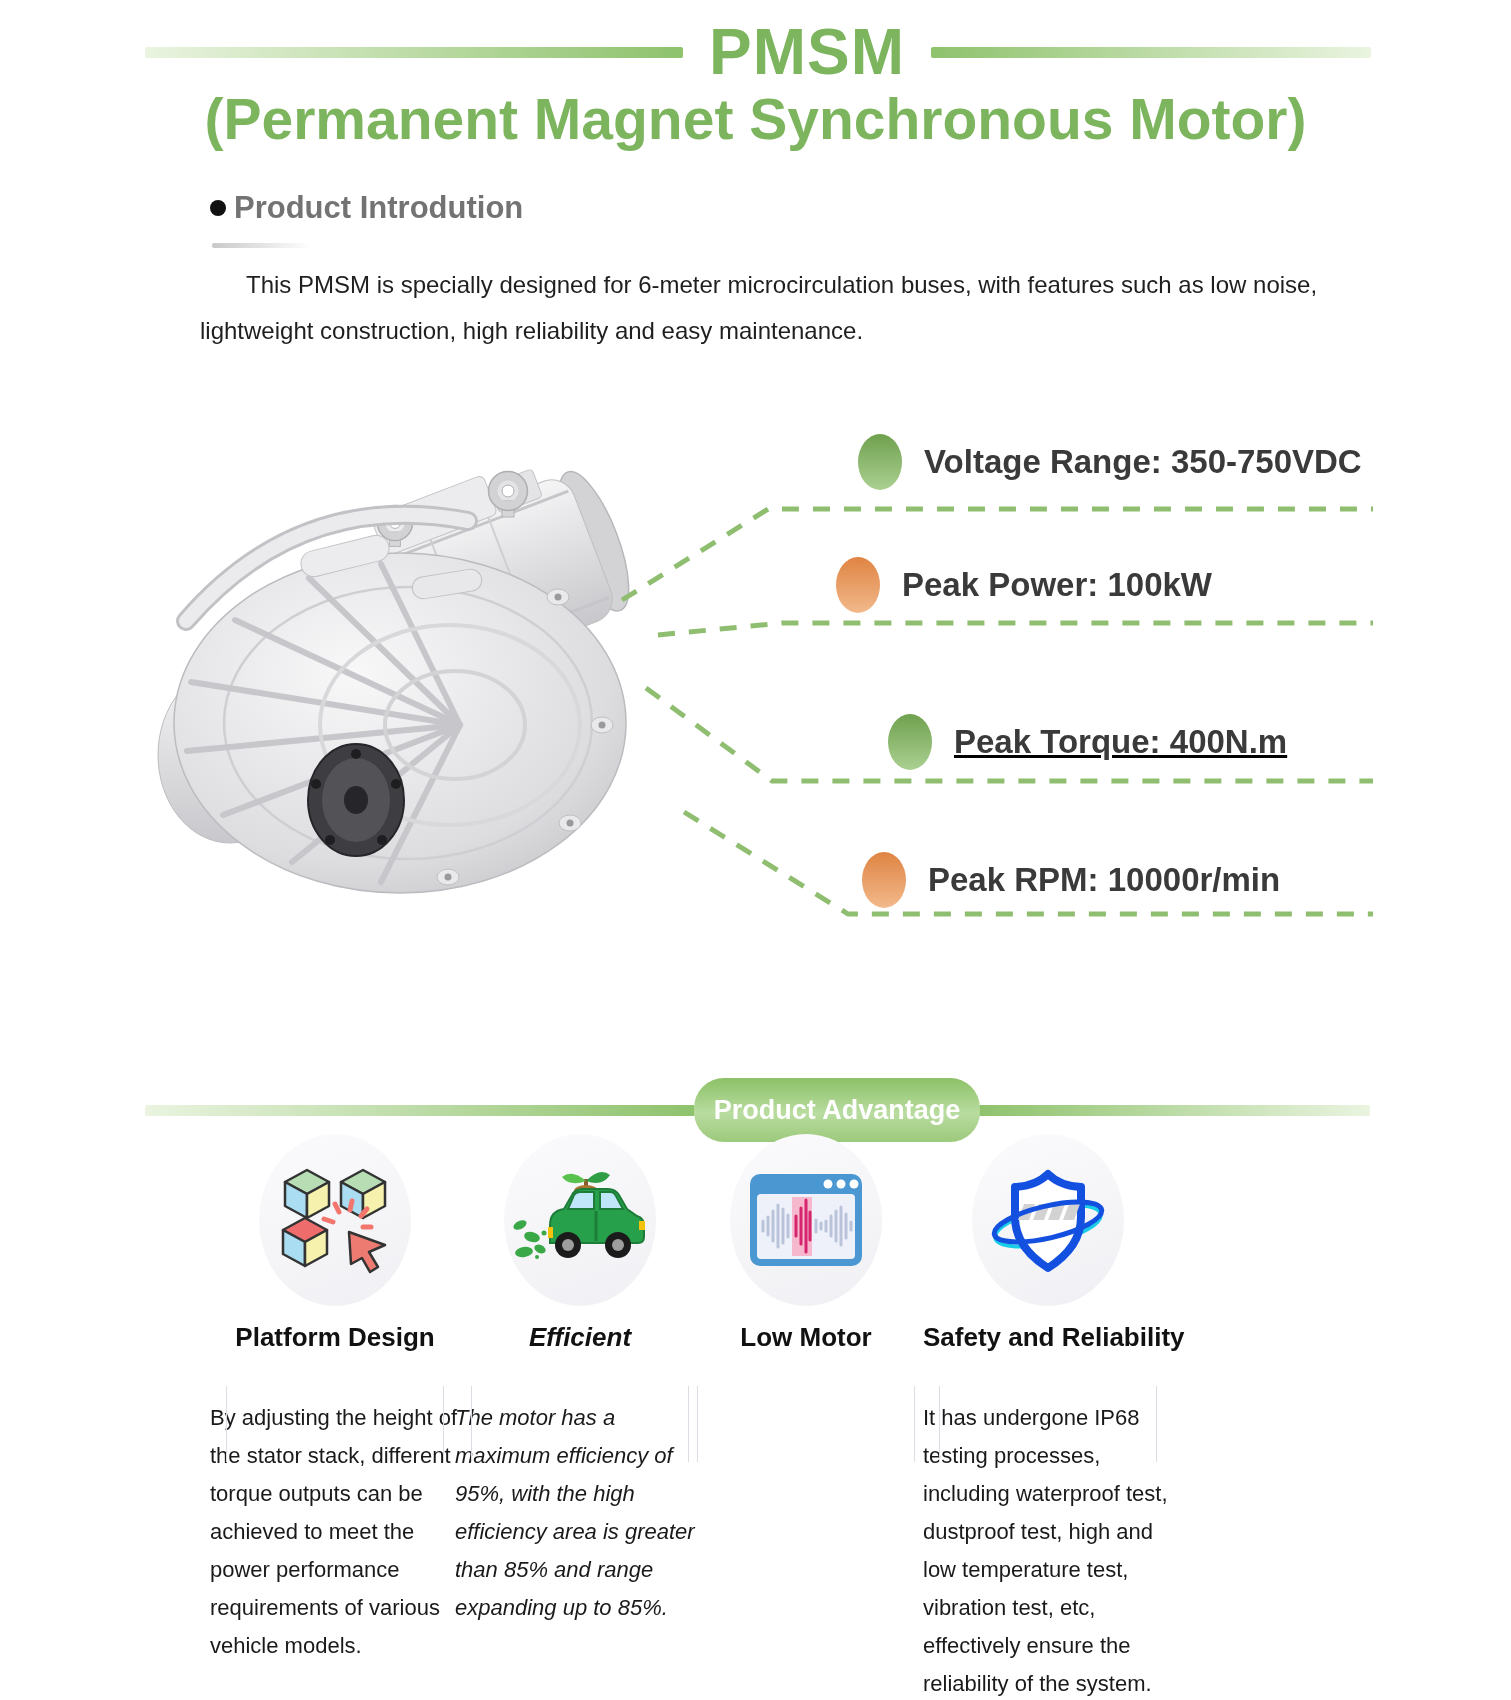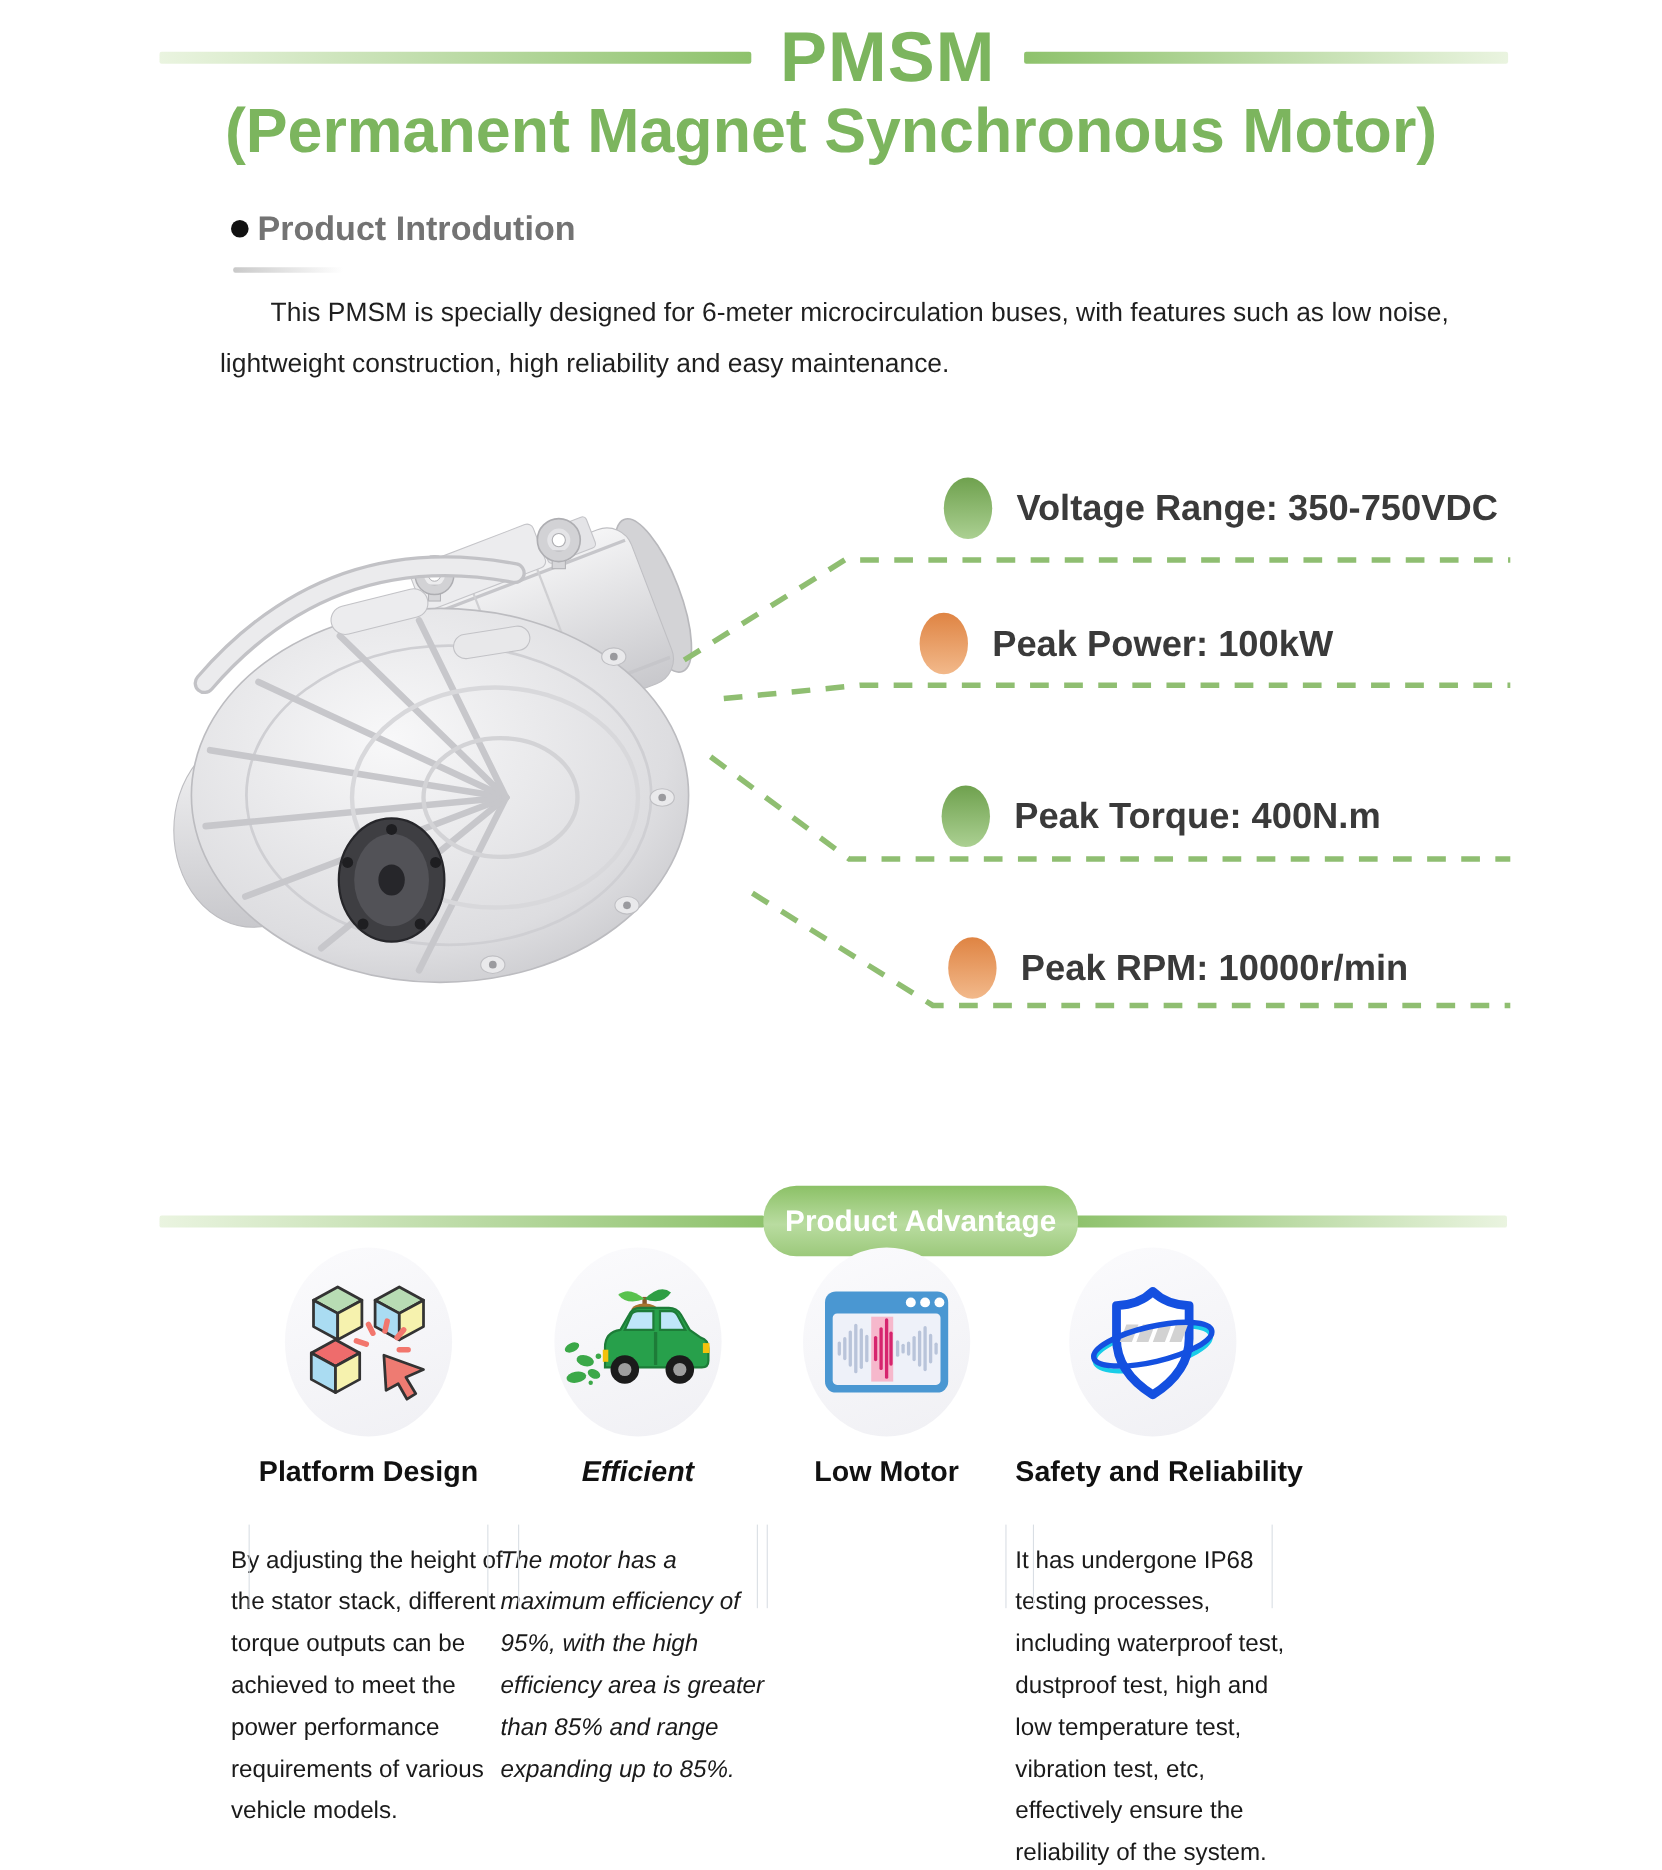--- a/index.html
+++ b/index.html
@@ -25,21 +25,21 @@
   
   .motor-svg{position:absolute;left:150px;top:425px;}
   .dash-svg{position:absolute;left:0;top:420px;pointer-events:none;}
   .spec-row{position:absolute;display:flex;align-items:center;height:60px;}
   .spec-dot{width:44px;height:56px;border-radius:50%;flex:0 0 auto;}
   .spec-dot.green{background:linear-gradient(180deg,#6fa14e,#abd092);}
   .spec-dot.orange{background:linear-gradient(180deg,#df8443,#f2b98b);}
   .spec-label{margin-left:22px;font-size:33px;font-weight:bold;color:#3a3a3a;white-space:nowrap;}
   .spec-1{left:858px;top:432px;}
   .spec-2{left:836px;top:555px;}
-  .spec-3{left:856px;top:712px;}
+  .spec-3{left:888px;top:712px;text-decoration:underline;}
   .spec-4{left:862px;top:850px;}
 
   
   .adv-line{position:absolute;top:1105px;height:11px;border-radius:2px;}
   .adv-line.left{left:145px;width:550px;background:linear-gradient(90deg,#eaf4e0,#8ec26c);}
   .adv-line.right{left:978px;width:392px;background:linear-gradient(90deg,#8ec26c,#eaf4e0);}
   .adv-pill{position:absolute;left:694px;top:1078px;width:286px;height:64px;border-radius:30px;
      background:linear-gradient(180deg,#8cc167,#b9dca0 55%,#9cc97b);
      display:flex;align-items:center;justify-content:center;
      font-size:27px;font-weight:bold;color:#ffffff;white-space:nowrap;}

